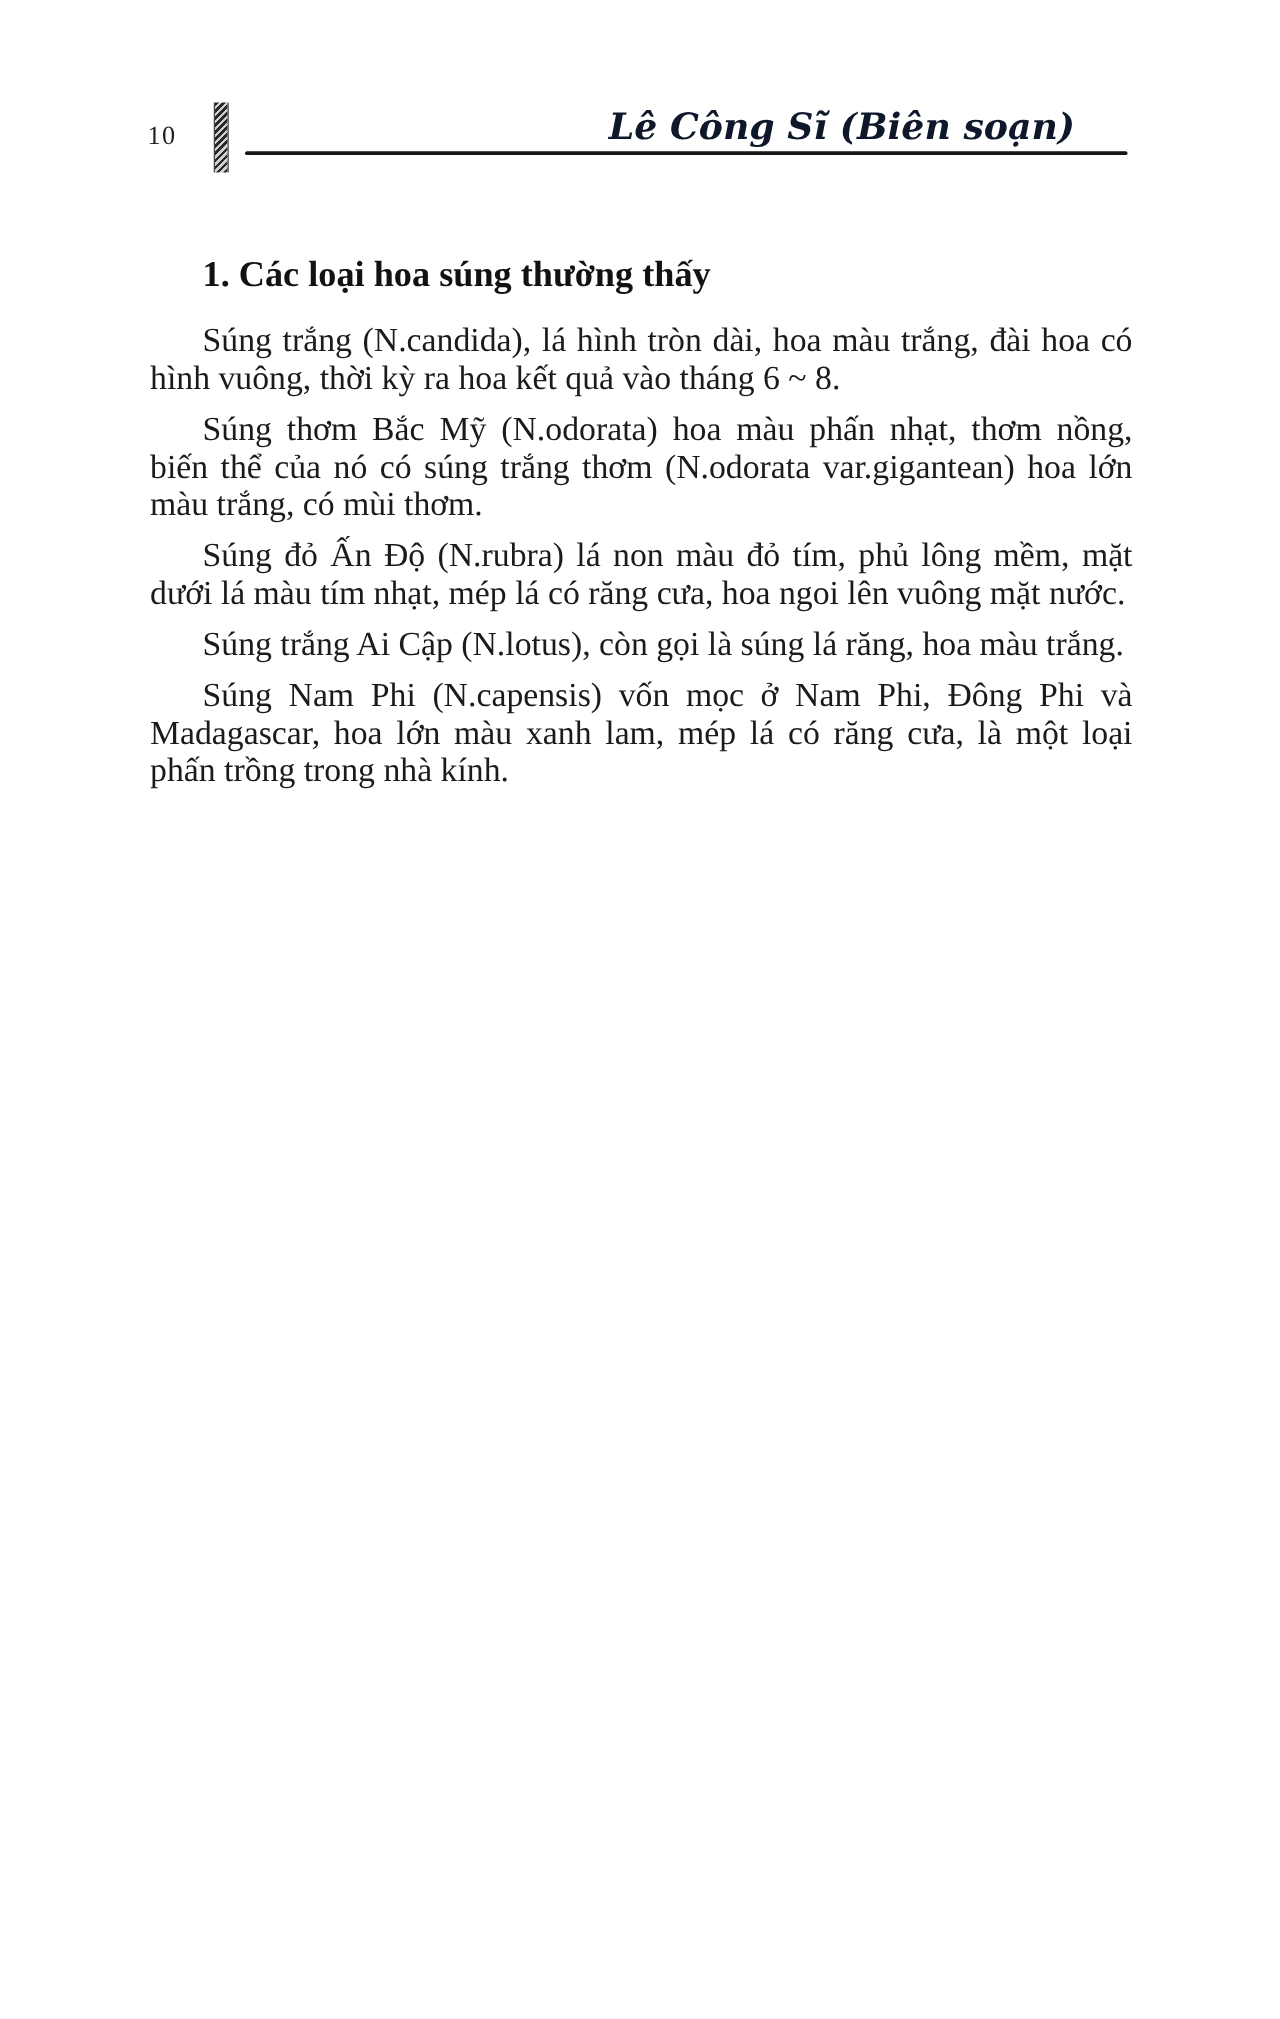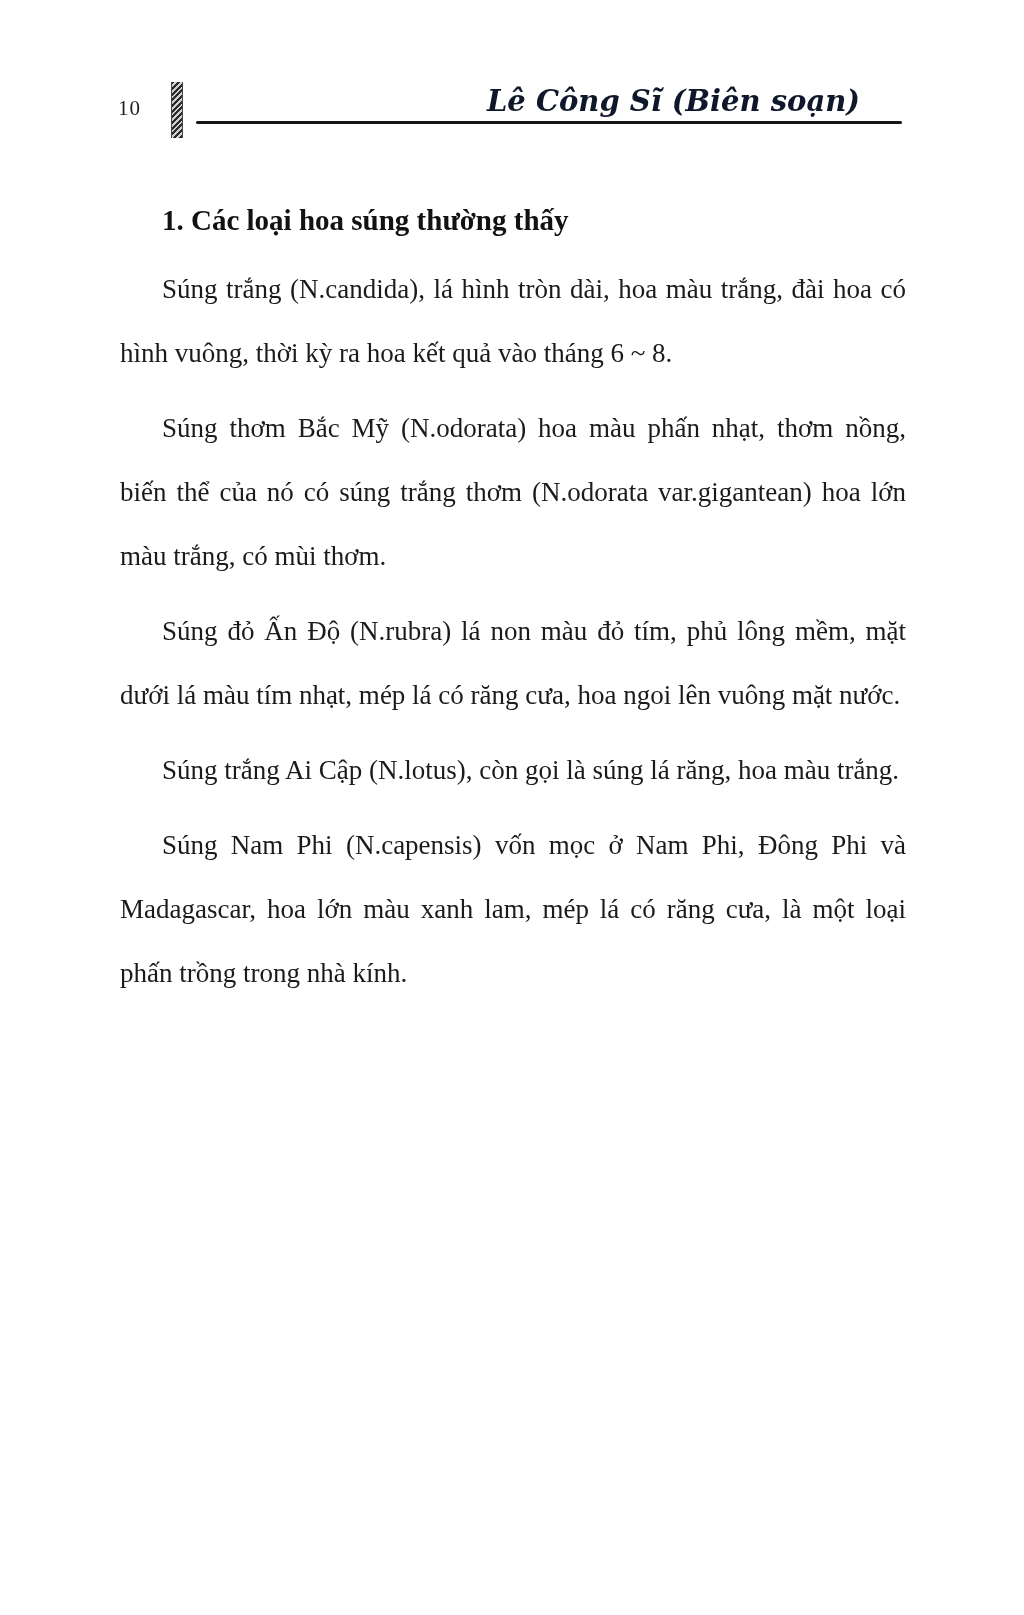--- a/index.html
+++ b/index.html
@@ -71,21 +71,21 @@
     margin-top: 32px;
   }
   .section-title {
     font-size: 29px;
     font-weight: bold;
     margin: 0 0 20px 42px;
     color: #121212;
   }
   .para {
     font-size: 27px;
-    line-height: 64px;
+    line-height: 30px;
     text-align: justify;
     text-indent: 42px;
     margin: 0 0 11px 0;
     color: #1b1b1b;
   }
 </style>
 </head>
 <body>
 
 <div class="page">

